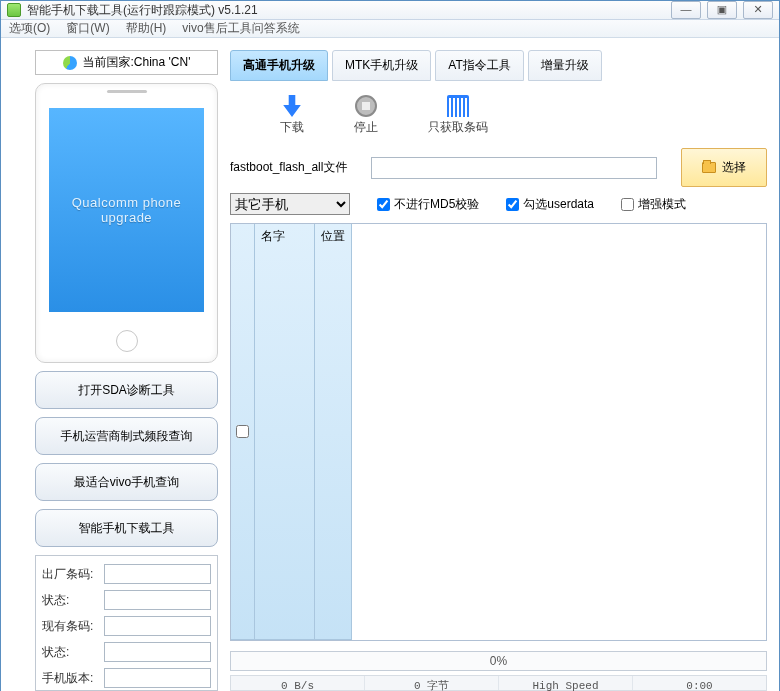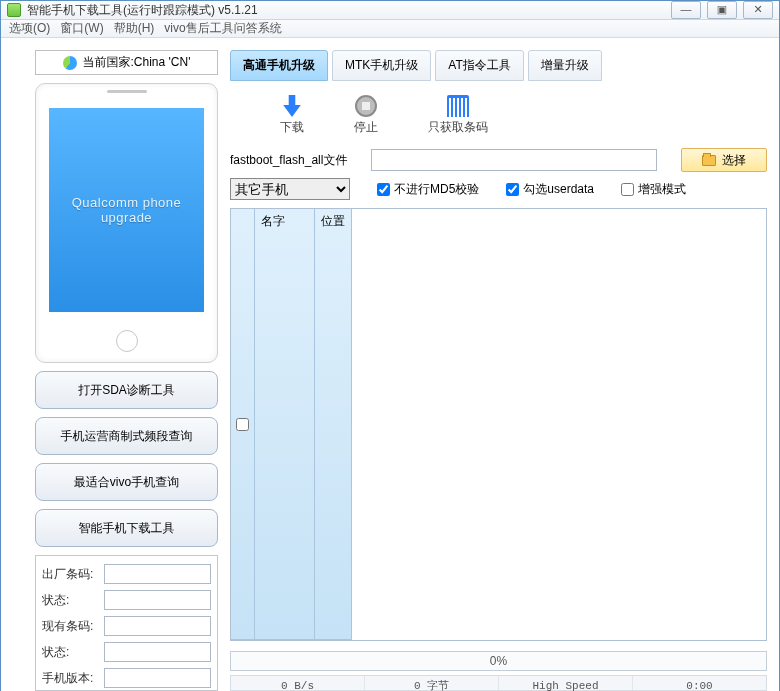--- a/index.html
+++ b/index.html
@@ -3,21 +3,21 @@
 <meta charset="utf-8">
 <style>
 * { box-sizing: border-box; margin: 0; padding: 0; }
 body { font-family: "Microsoft YaHei", Tahoma, sans-serif; font-size: 12px; background: #fff; width: 780px; height: 691px; overflow: hidden; }
 .window { width: 780px; height: 691px; border: 1px solid #5a8fc1; background: #fff; display: flex; flex-direction: column; }
 .titlebar { height: 28px; background: linear-gradient(#fdfdfd,#eef3f8); border-bottom: 1px solid #c9d6e6; display: flex; align-items: center; padding: 0 6px; }
 .titlebar .app-icon { width: 14px; height: 14px; background: linear-gradient(#9fe870,#6cc644); border: 1px solid #4a9a2a; border-radius: 2px; margin-right: 6px; }
 .titlebar .title { flex: 1; color: #333; }
 .win-btns { display: flex; gap: 6px; }
 .win-btn { width: 30px; height: 18px; border: 1px solid #a8b8cc; border-radius: 2px; background: linear-gradient(#fdfdfd,#e9eef6); text-align: center; line-height: 14px; font-size: 11px; color: #555; cursor: pointer; }
-.menubar { height: 24px; background: linear-gradient(#f9fbfd,#eef3f8); border-bottom: 1px solid #d0dce8; display: flex; align-items: center; padding: 0 8px; gap: 10px; color: #555; }
+.menubar { height: 24px; background: linear-gradient(#f9fbfd,#eef3f8); border-bottom: 1px solid #d0dce8; display: flex; align-items: center; padding: 0 8px; gap: 16px; color: #555; }
 .menubar span { cursor: pointer; }
 .content { flex: 1; display: flex; padding: 12px; gap: 12px; background: #fff; }
 .left-col { width: 205px; display: flex; flex-direction: column; gap: 8px; padding-left: 22px; }
 .country-box { border: 1px solid #c0c0c0; background: #fff; padding: 3px 8px; text-align: center; display: flex; align-items: center; justify-content: center; gap: 6px; }
 .country-icon { width: 14px; height: 14px; border-radius: 50%; background: conic-gradient(#36a3ff 0 60%, #8fd94b 60% 100%); }
 .phone-mockup { border: 1px solid #d0d0d0; background: #fff; border-radius: 10px; padding: 10px 6px 36px; height: 280px; box-shadow: inset 0 0 6px rgba(0,0,0,0.07); position: relative; display: flex; align-items: center; justify-content: center; }
 .phone-mockup::before { content: ""; position: absolute; top: 6px; left: 50%; transform: translateX(-50%); width: 40px; height: 3px; background: #c8c8c8; border-radius: 2px; }
 .phone-mockup::after { content: ""; position: absolute; bottom: 10px; left: 50%; transform: translateX(-50%); width: 20px; height: 20px; border: 1px solid #c8c8c8; border-radius: 50%; }
 .phone-screen { width: 92%; height: 88%; background: linear-gradient(#57b6ff,#2a8fe6); color: #dff1ff; display: flex; align-items: center; justify-content: center; font-size: 13px; text-align: center; letter-spacing: 0.5px; font-family: Verdana,sans-serif; padding: 6px; text-shadow: 0 1px 1px rgba(0,0,0,0.25); }
 .side-btn { height: 38px; border: 1px solid #a8b8cc; border-radius: 8px; background: linear-gradient(#f9fbfd,#e6ecf3); cursor: pointer; font-size: 12px; }
@@ -31,21 +31,21 @@
 .action-row { display: flex; gap: 50px; padding: 4px 0 12px 50px; }
 .action { display: flex; flex-direction: column; align-items: center; gap: 2px; color: #444; }
 .action .ico { width: 22px; height: 22px; }
 .ico-download { background: #2a7fff; clip-path: polygon(35% 0, 65% 0, 65% 45%, 90% 45%, 50% 100%, 10% 45%, 35% 45%); }
 .ico-stop { width: 18px; height: 18px; border-radius: 50%; background: #bdbdbd; border: 2px solid #8b8b8b; position: relative; }
 .ico-stop::after { content: ""; position: absolute; inset: 5px; background: #eee; }
 .ico-barcode { width: 22px; height: 18px; background: repeating-linear-gradient(90deg,#2a7fff 0 2px,transparent 2px 4px); border-top: 3px solid #2a7fff; border-radius: 2px 2px 0 0; }
 .file-row { display: flex; align-items: center; gap: 24px; margin-bottom: 6px; }
 .file-row label { white-space: nowrap; }
 .file-row input[type=text] { flex: 1; height: 22px; border: 1px solid #adb9c6; padding: 0 4px; }
-.choose-btn { width: 86px; height: 24px; border: 1px solid #e0b25a; background: linear-gradient(#fff6d6,#ffe89a); border-radius: 2px; cursor: pointer; display: flex; align-items: center; justify-content: center; gap: 6px; }
+.choose-btn { width: 86px; height: 39px; border: 1px solid #e0b25a; background: linear-gradient(#fff6d6,#ffe89a); border-radius: 2px; cursor: pointer; display: flex; align-items: center; justify-content: center; gap: 6px; }
 .folder-icon { width: 14px; height: 11px; background: #f7c24b; border: 1px solid #c98f1e; border-radius: 1px; position: relative; }
 .folder-icon::before { content:""; position:absolute; top:-3px; left:0; width:6px; height:3px; background:#f7c24b; border:1px solid #c98f1e; border-bottom:none; border-radius:1px 1px 0 0; }
 .opt-row { display: flex; align-items: center; gap: 14px; margin-bottom: 8px; }
 .opt-row select { height: 22px; border: 1px solid #888; width: 120px; }
 .opt-row label { display: flex; align-items: center; gap: 4px; margin-left: 13px; }
 .table-wrap { flex: 1; border: 1px solid #b0c0d4; background: #fff; display: flex; flex-direction: row; margin-bottom: 10px; min-height: 340px; }
 .table-header { display: flex; background: linear-gradient(#dff0fc,#c5e2f6); border-bottom: 1px solid #a9c6de; }
 .th { border-right: 1px solid #a9c6de; padding: 4px 6px; }
 .th-chk { width: 24px; display: flex; align-items: center; justify-content: center; }
 .th-name { width: 60px; }

